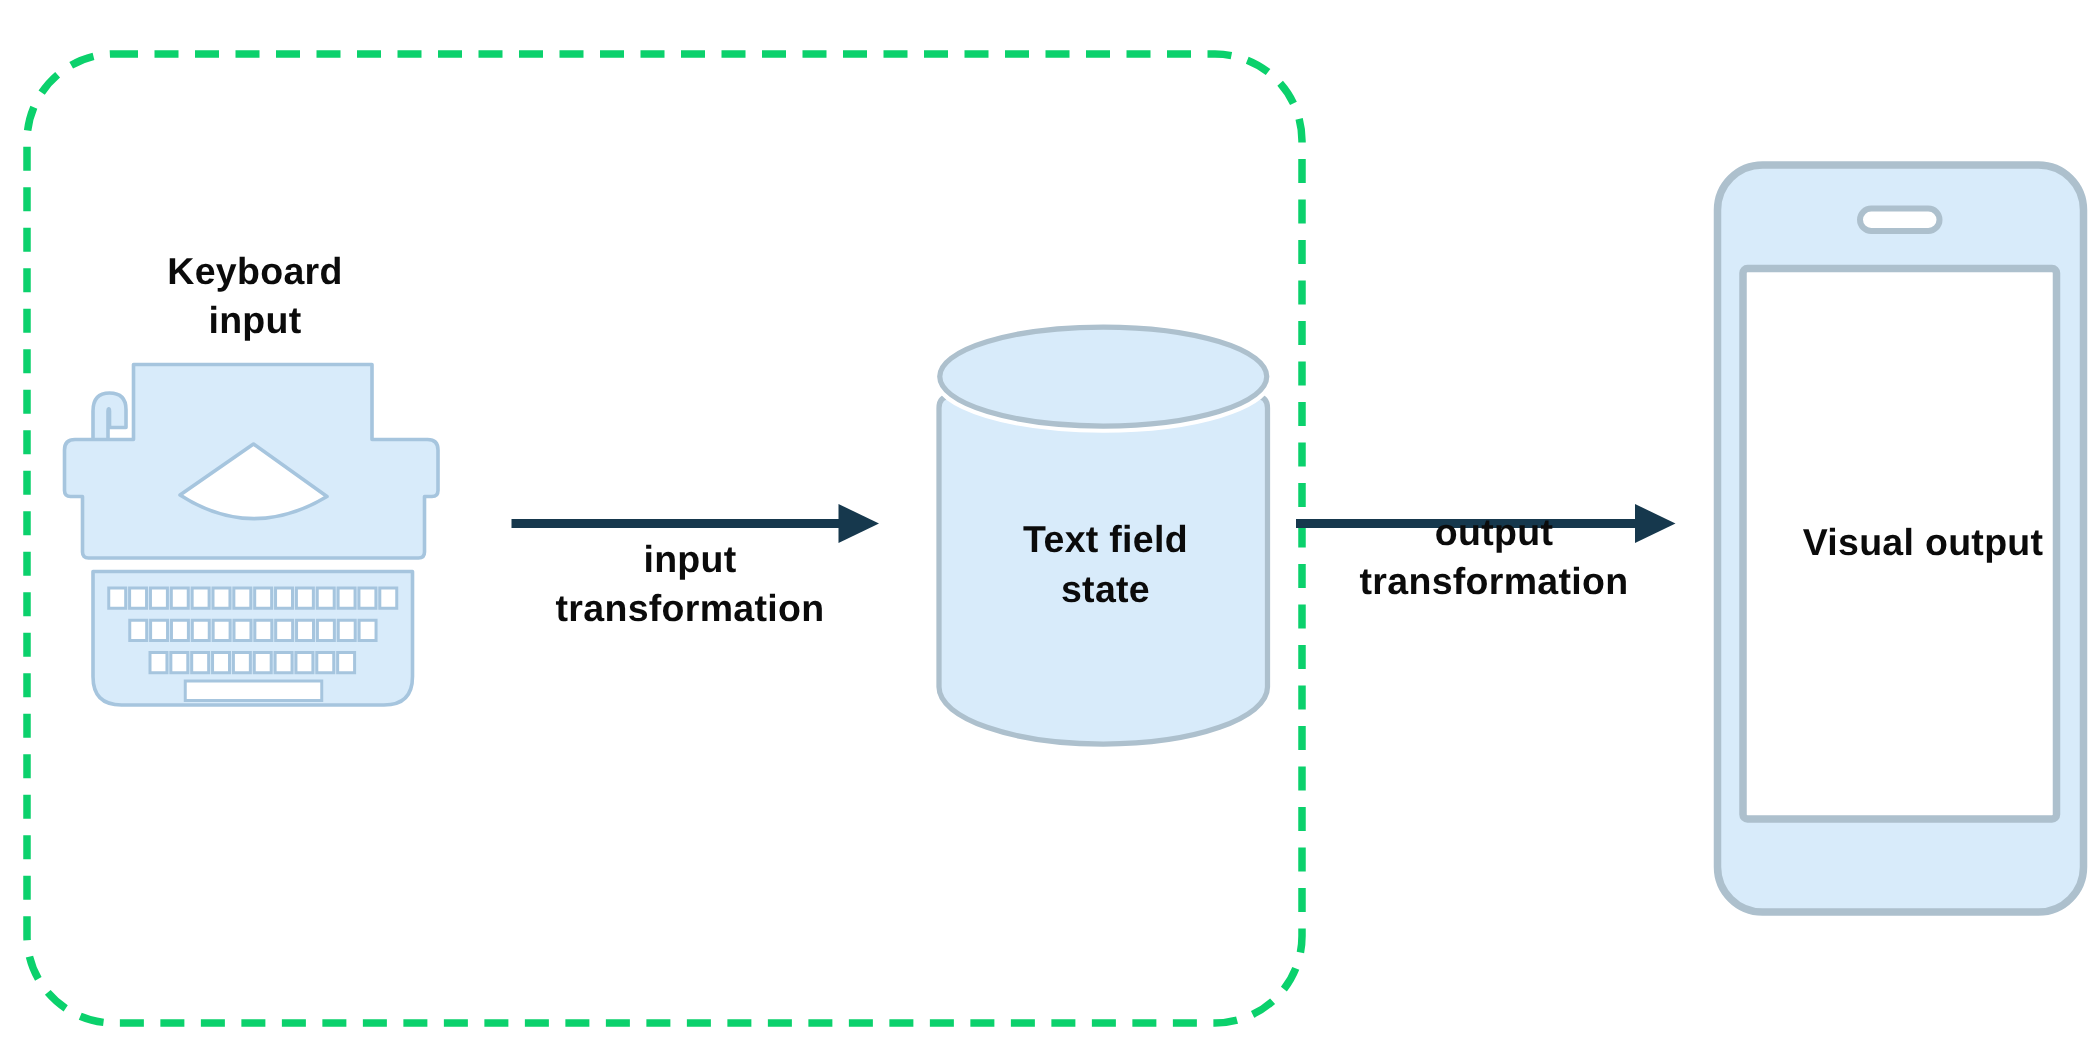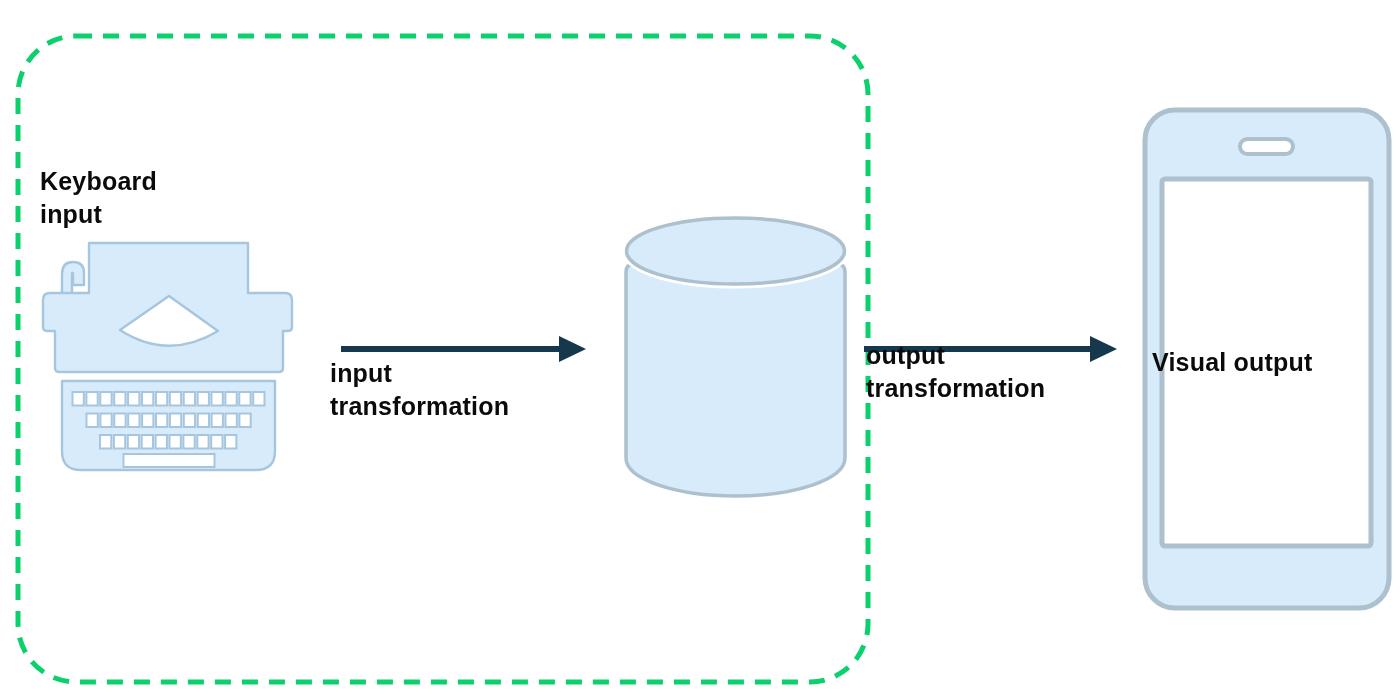--- a/index.html
+++ b/index.html
@@ -16,21 +16,21 @@
     position:relative;
     width:1400px;height:694px;
     background:#fff;
     overflow:hidden;
     font-family:"Liberation Sans","DejaVu Sans",sans-serif;
   }
   .canvas svg{position:absolute;left:0;top:0;}
   .label{
     position:absolute;
     width:260px;
-    text-align:left;
+    text-align:center;
     font-weight:bold;
     font-size:25px;
     line-height:33px;
     color:var(--text-black);
     white-space:pre-line;
     letter-spacing:0.2px;
   }
   .key{fill:#fff;stroke:var(--stroke-blue);stroke-width:2;}
 </style>
 </head>
@@ -116,18 +116,20 @@
       <rect x="1240" y="139" width="53" height="15" rx="7.5" fill="#fff" stroke="var(--stroke-gray)" stroke-width="4"></rect>
     </g>
   </svg>
 
   <div class="label" style="left:40px;top:165px;">Keyboard
 input</div>
 
   <div class="label" style="left:330px;top:357px;">input
 transformation</div>
 
+  <div class="label" style="left:607px;top:344px;">Text field
+state</div>
 
   <div class="label" style="left:866px;top:339px;">output
 transformation</div>
 
   <div class="label" style="left:1152px;top:346px;">Visual output</div>
 </div>
 
 </body></html>

